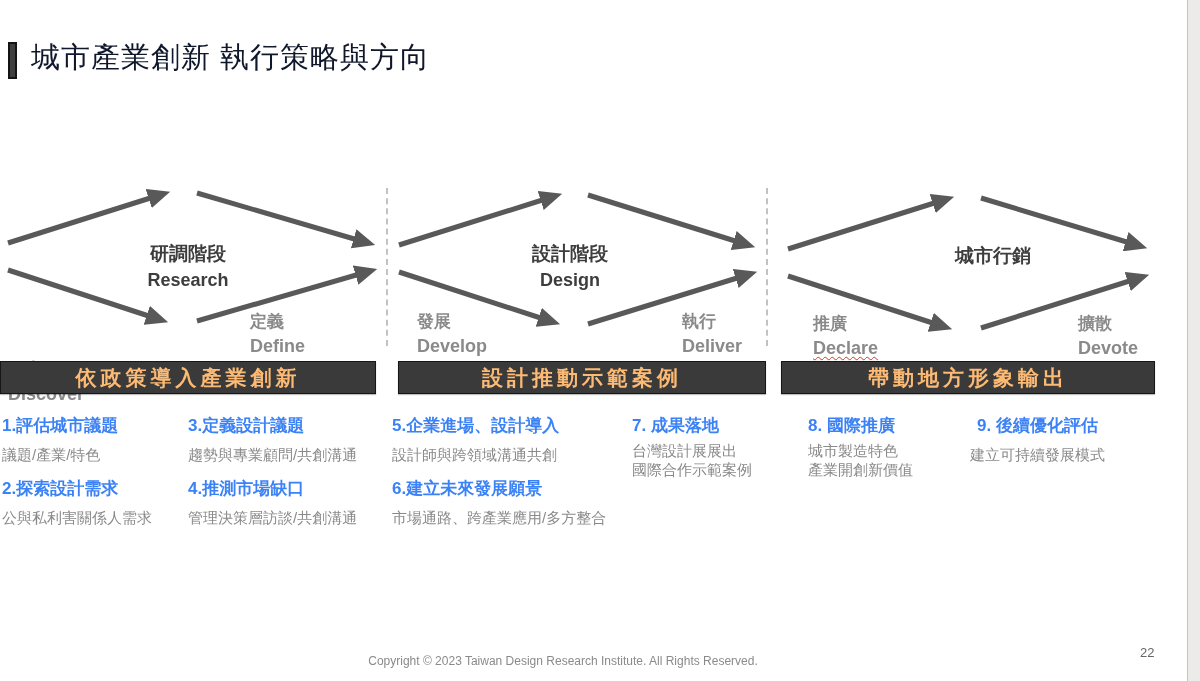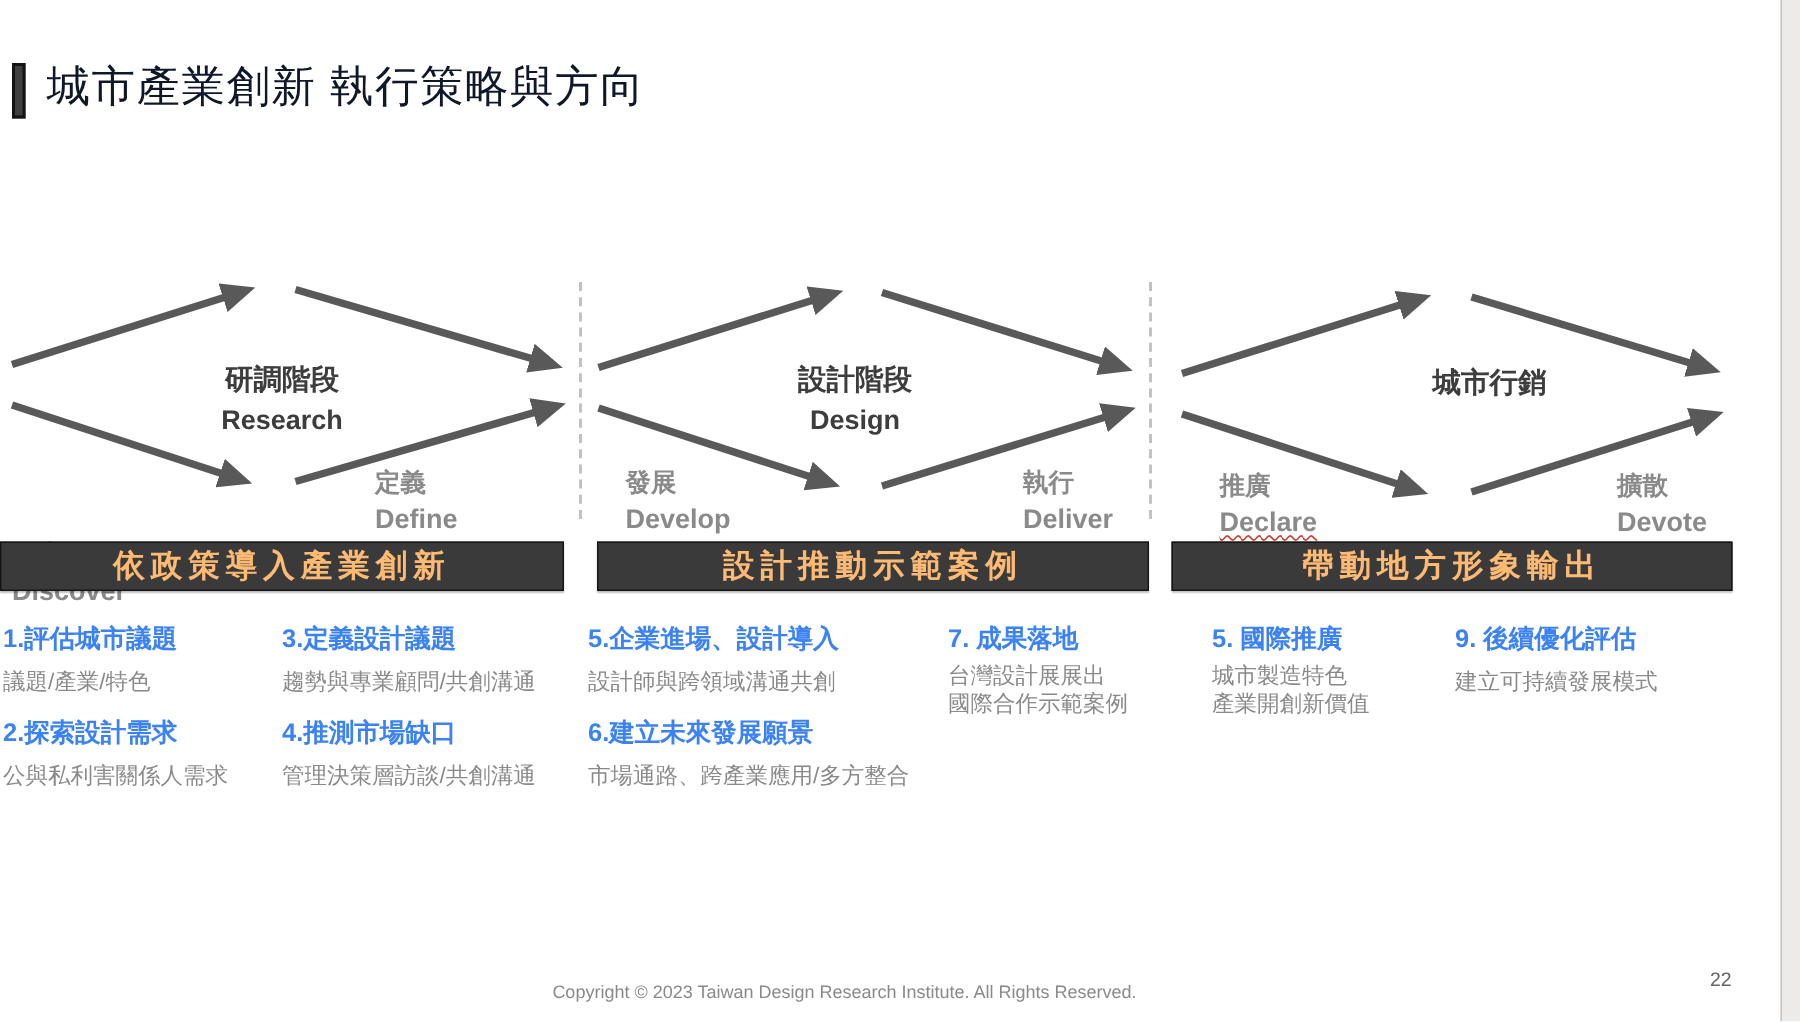--- a/index.html
+++ b/index.html
@@ -36,21 +36,21 @@
   .spell-error{text-decoration:underline wavy #d03a2a;text-decoration-thickness:1px;text-underline-offset:2px;}
   
   .banner{position:absolute;top:361px;height:33px;background:#3a3a3a;
     border:1px solid #161616;box-sizing:border-box;box-shadow:0 1px 1px rgba(0,0,0,0.25);
     color:#fdba74;font-size:21px;font-weight:bold;letter-spacing:4px;
     text-align:center;line-height:31px;white-space:nowrap;}
   .banner.b1{left:0;width:376px;} .banner.b2{left:398px;width:368px;} .banner.b3{left:781px;width:374px;}
   
   .col{position:absolute;top:408px;white-space:nowrap;}
   .col.cA{left:2px;}  .col.cB{left:188px;} .col.cC{left:392px;}
-  .col.cD{left:632px;}.col.cE{left:808px;} .col.cF{left:970px;}
+  .col.cD{left:632px;}.col.cE{left:808px;} .col.cF{left:970px;text-align:center;}
   .item-title{font-size:17px;font-weight:bold;color:#3b82f6;line-height:22px;margin:7px 0 8px 0;}
   .item-sub{font-size:15px;color:#8a8a8a;line-height:19px;}
   .item-sub.gap{margin-bottom:14px;}
   .tight .item-title{margin-bottom:4px;}
   
   .footer{position:absolute;left:163px;top:654px;width:800px;text-align:center;
     font-size:12px;color:#8a8a8a;}
   .page-number{position:absolute;left:1140px;top:645px;font-size:13px;color:#666;}
 </style>
 </head>
@@ -149,21 +149,21 @@
   <div class="item-sub">市場通路、跨產業應用/多方整合</div>
 </div>
 
 <div class="col cD tight">
   <div class="item-title">7. 成果落地</div>
   <div class="item-sub">台灣設計展展出</div>
   <div class="item-sub">國際合作示範案例</div>
 </div>
 
 <div class="col cE tight">
-  <div class="item-title">5. 國際推廣</div>
+  <div class="item-title">8. 國際推廣</div>
   <div class="item-sub">城市製造特色</div>
   <div class="item-sub">產業開創新價值</div>
 </div>
 
 <div class="col cF">
   <div class="item-title">9. 後續優化評估</div>
   <div class="item-sub">建立可持續發展模式</div>
 </div>
 
 <div class="footer">Copyright © 2023 Taiwan Design Research Institute. All Rights Reserved.</div>

